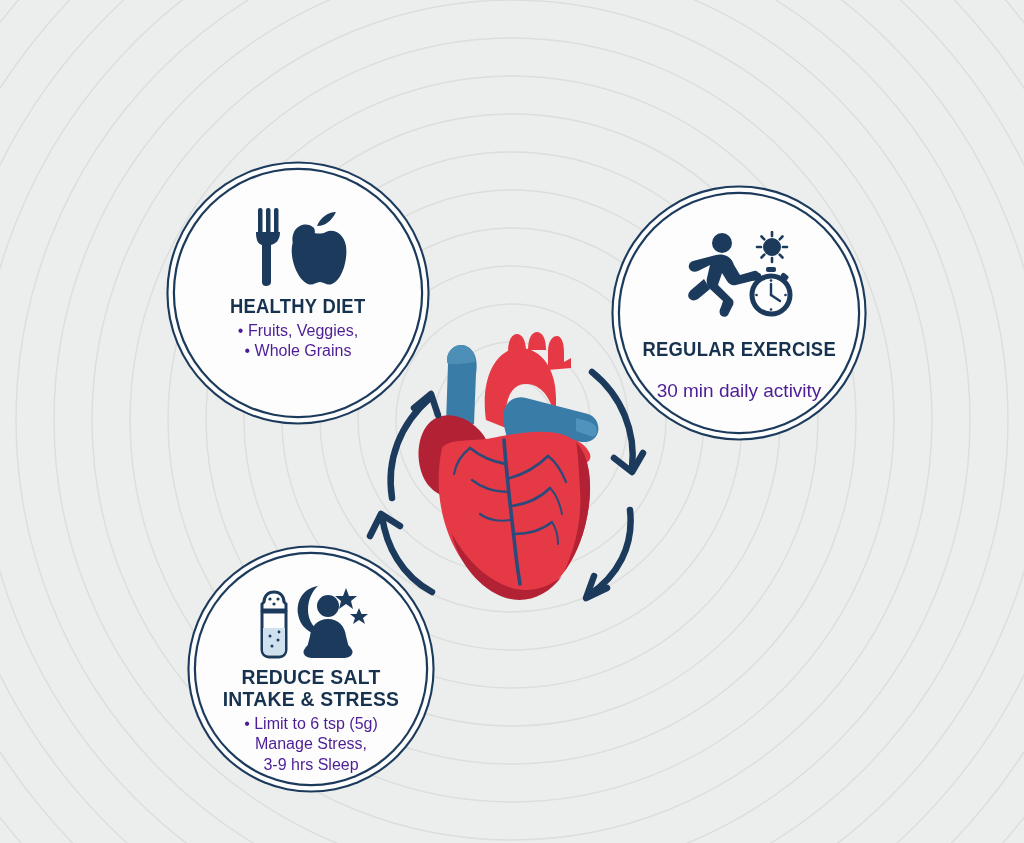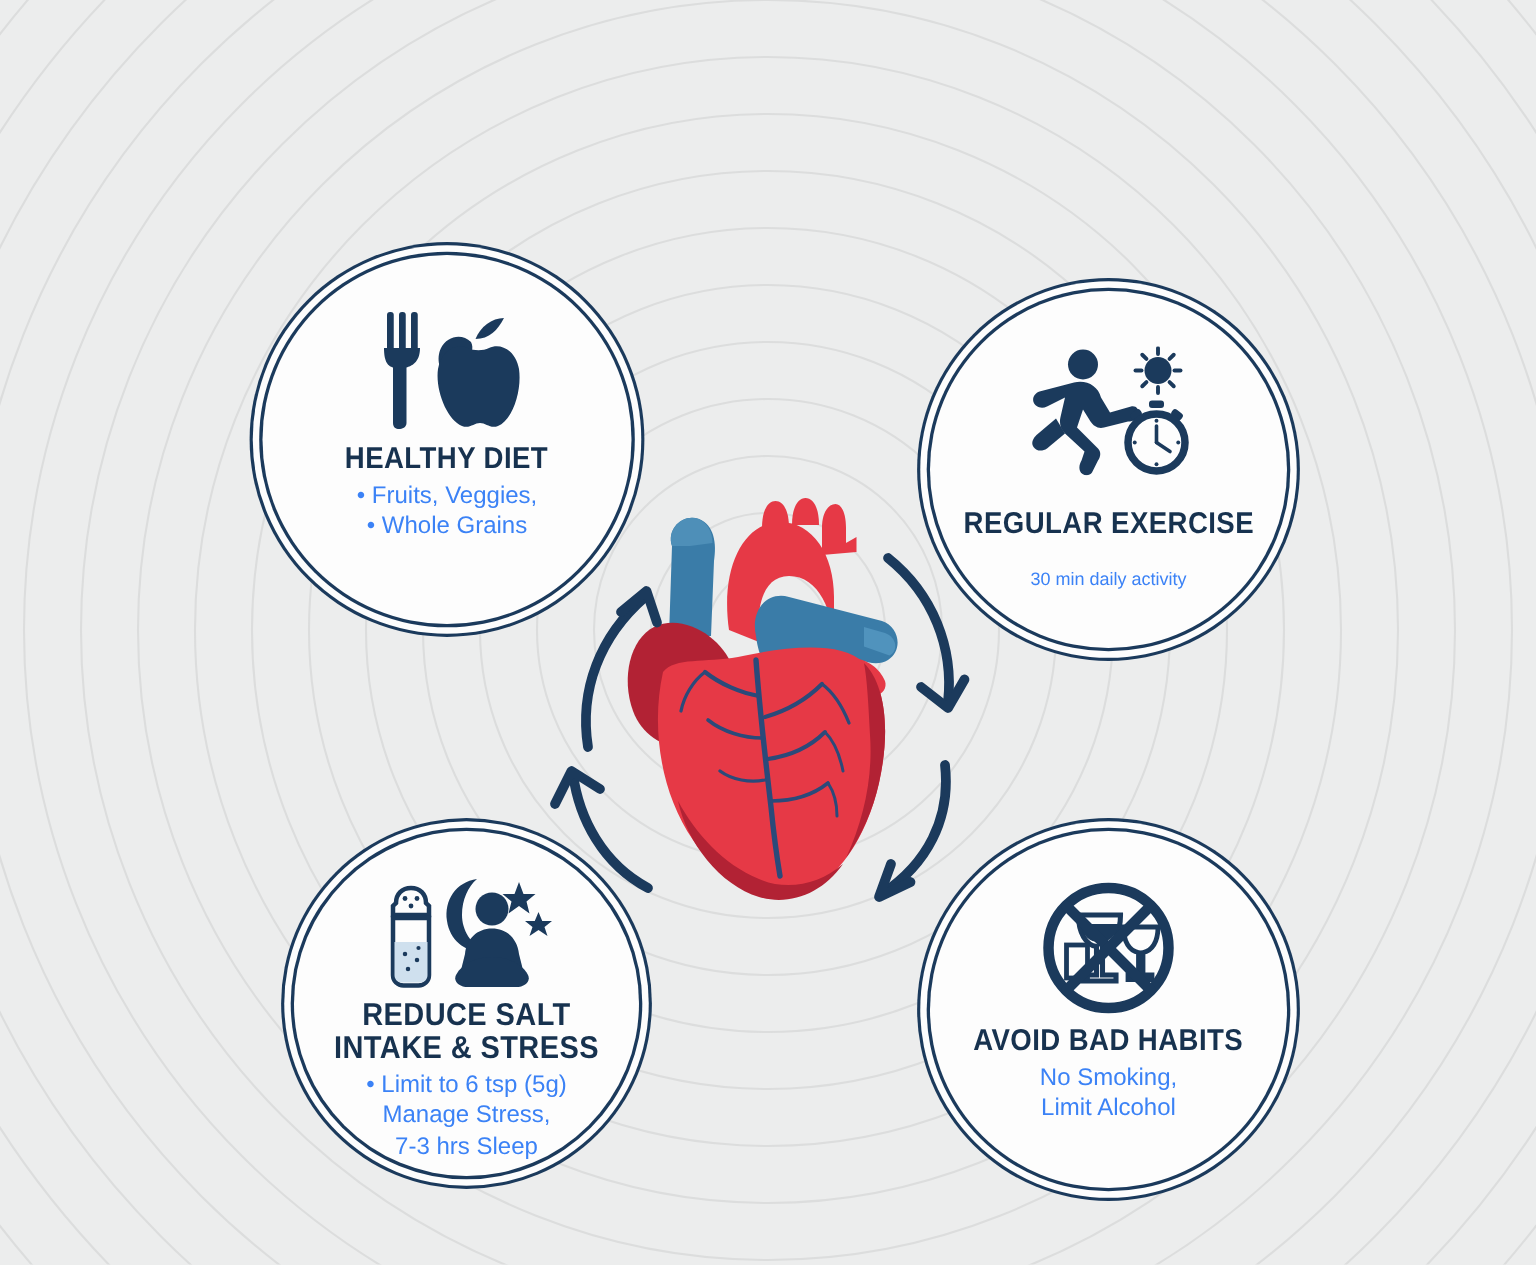--- a/index.html
+++ b/index.html
@@ -38,41 +38,41 @@
     color:#17324f;
     text-align:center;
     line-height:1.04;
     font-stretch:condensed;
     transform:scaleX(.92);
     margin-top:4px;
     text-transform:uppercase;
   }
   .node-sub{
     font-size:15.5px;
-    color:#3b82f6;
+    color:#4c1d95;
     text-align:center;
     line-height:1.26;
     margin-top:4px;
     padding:0 14px;
   }
 
   #node-diet   {left:175px;top:170px;width:246px;height:246px;}
   #node-ex     {left:620px;top:194px;width:238px;height:238px;}
   #node-salt   {left:196px;top:554px;width:230px;height:230px;}
   #node-habits {left:620px;top:554px;width:238px;height:238px;}
 
   #node-ex .node-inner{padding-top:34px;gap:15px;}
   #node-habits .node-inner{padding-top:34px;}
   #node-salt .node-inner{padding-top:24px;}
   #node-salt .node-icon{height:86px;}
   #node-salt .node-title{font-size:21px;margin-top:2px;}
   #node-salt .node-sub{font-size:16px;line-height:1.3;}
   #node-diet .node-sub{font-size:16px;}
   #node-habits .node-sub{font-size:16px;}
-  #node-ex .node-sub{font-size:12px;}
+  #node-ex .node-sub{font-size:19px;}
   .nav{fill:#1b3a5c;}
 </style>
 </head>
 <body>
 
 <div id="stage">
 
   <svg class="bg-rings" viewBox="0 0 1024 843" width="1024" height="843">
     <rect x="0" y="0" width="1024" height="843" fill="#eceded"></rect>
     <g fill="none" stroke="#dcdddd" stroke-width="1.4">
@@ -261,43 +261,19 @@
           </g>
         </svg>
       </div>
       <div class="node-title">
         <div>REDUCE SALT</div>
         <div>INTAKE &amp; STRESS</div>
       </div>
       <div class="node-sub">
         <div>• Limit to 6 tsp (5g)</div>
         <div>Manage Stress,</div>
-        <div>7-3 hrs Sleep</div>
+        <div>3-9 hrs Sleep</div>
       </div>
     </div>
   </div>
 
-  <div class="node" id="node-habits">
-    <div class="node-inner">
-      <div class="node-icon">
-        <svg width="100" height="100" viewBox="0 0 100 100">
-          <g class="nav">
-            <path d="M30,26 C30,38 35,46 42,47 L42,66 L33,66 L33,70 L55,70 L55,66 L46,66 L46,47 C53,46 58,38 58,26 Z" fill="none" stroke="#1b3a5c" stroke-width="3.4"></path>
-            <path d="M31,32 C33,40 37,44 44,44 C51,44 55,40 57,32 Z" fill="#1b3a5c"></path>
-            <path d="M60,34 C60,44 64,50 70,51 L70,66 L63,66 L63,69 L79,69 L79,66 L73,66 L73,51 C79,50 83,44 83,34 Z" fill="none" stroke="#1b3a5c" stroke-width="3.2"></path>
-            <rect x="22" y="46" width="14" height="22" fill="none" stroke="#1b3a5c" stroke-width="3.2"></rect>
-          </g>
-          <circle cx="50" cy="48" r="40" fill="none" stroke="#1b3a5c" stroke-width="7"></circle>
-          <g stroke="#1b3a5c" stroke-width="7" stroke-linecap="round">
-            <line x1="22" y1="20" x2="78" y2="76"></line>
-            <line x1="78" y1="20" x2="22" y2="76"></line>
-          </g>
-        </svg>
-      </div>
-      <div class="node-title">AVOID BAD HABITS</div>
-      <div class="node-sub">
-        <div>No Smoking,</div>
-        <div>Limit Alcohol</div>
-      </div>
-    </div>
-  </div>
 
 </div>
 
 </body></html>

